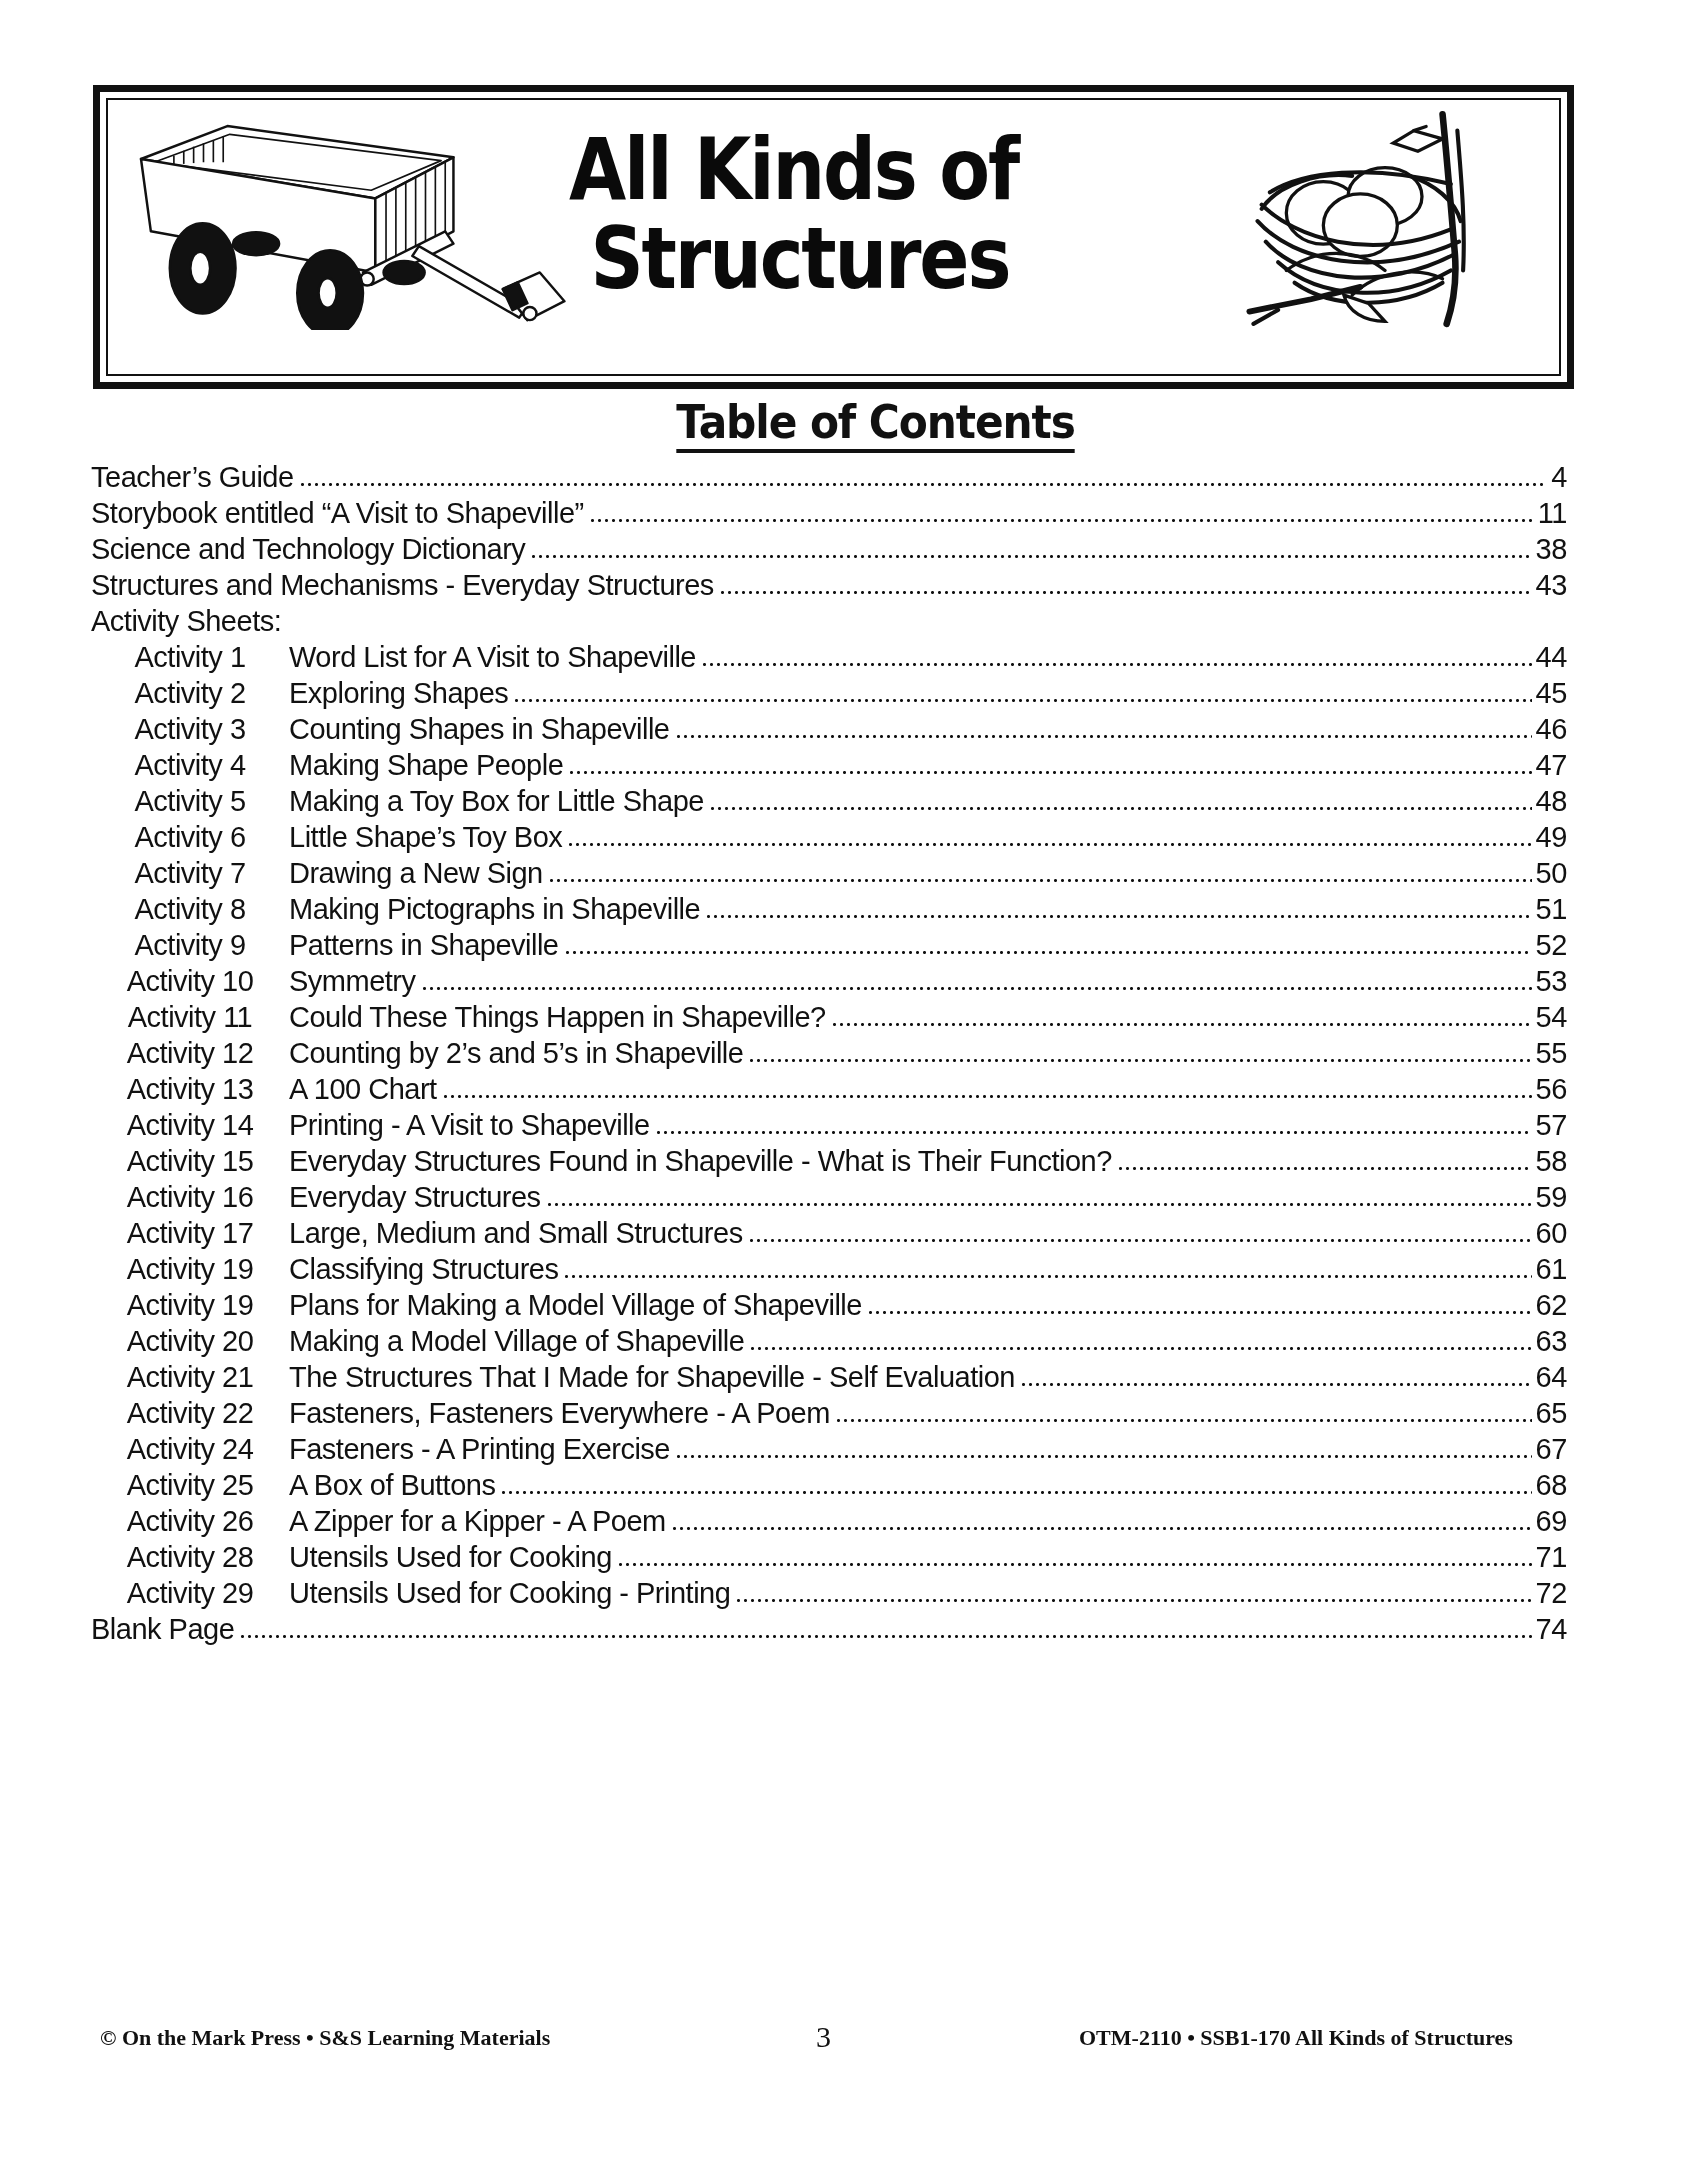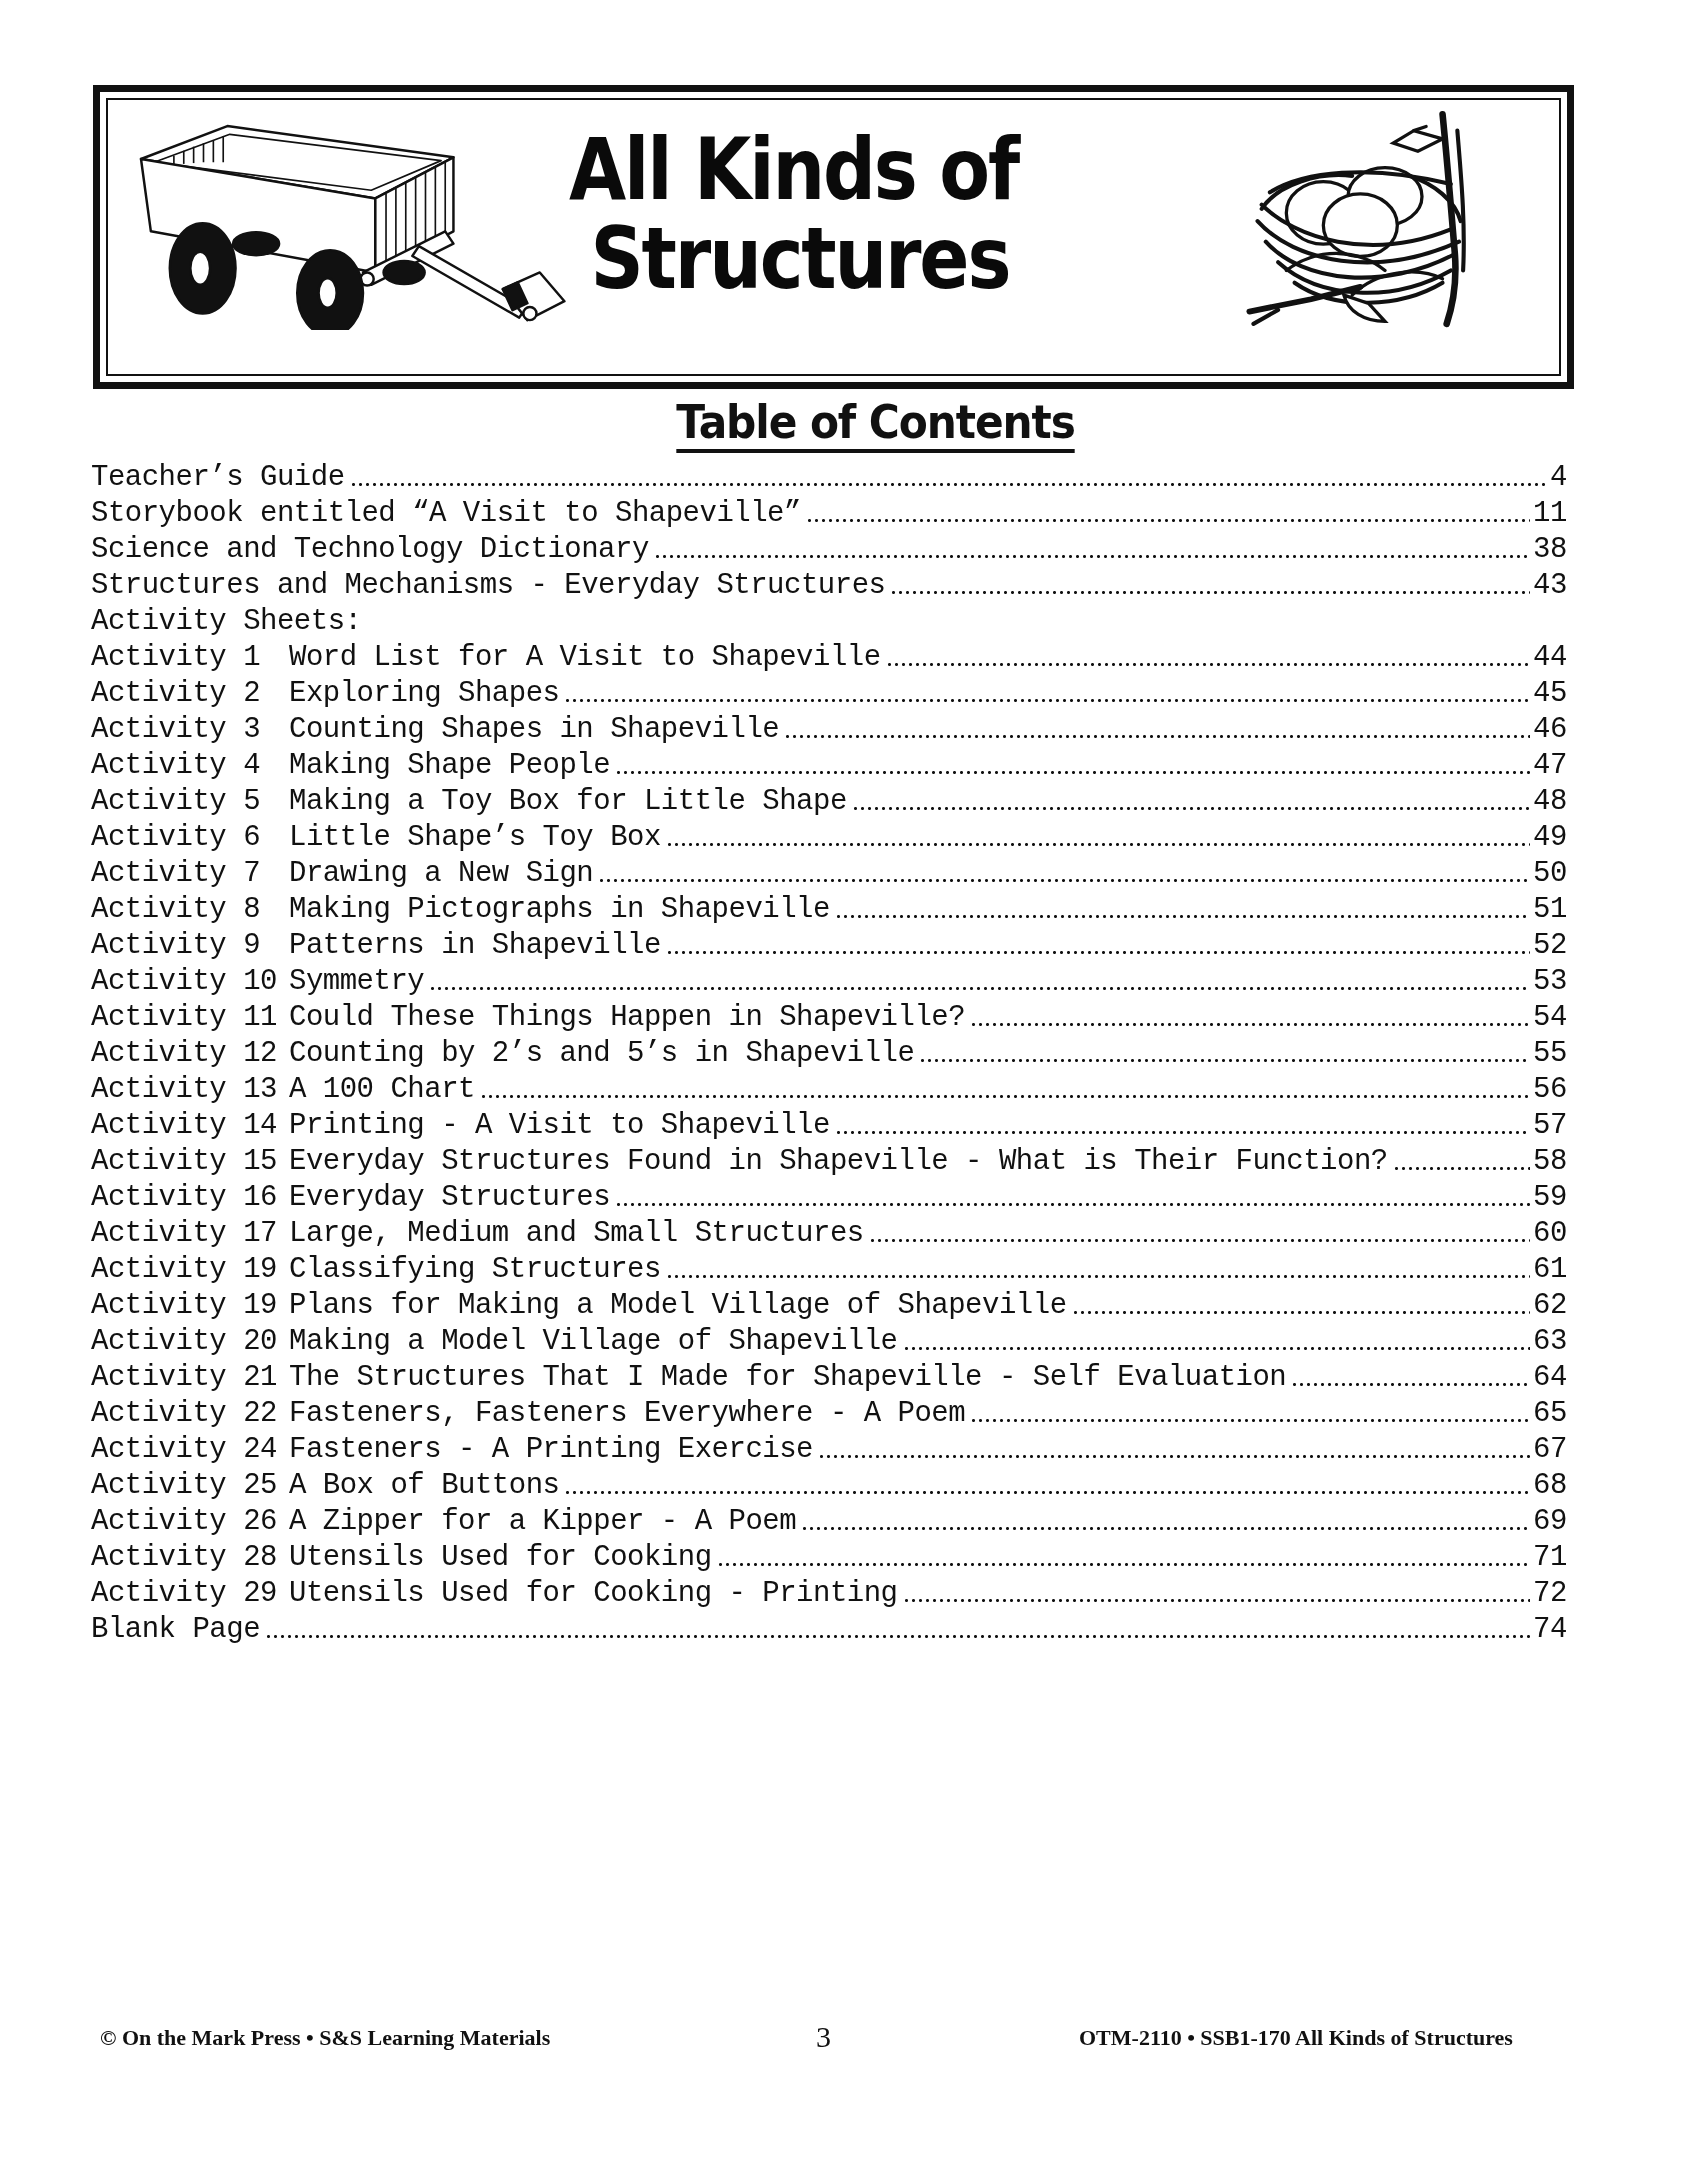--- a/index.html
+++ b/index.html
@@ -13,23 +13,23 @@
   .banner-title .l2 { padding-left: 25px; }
   .wagon { position: absolute; left: 16.5px; top: 8.2px; width: 478px; height: 222px; }
   .nest  { position: absolute; left: 1137px; top: 6.6px; width: 280px; height: 222px; }
 
   
   .toc-heading { position: absolute; left: 8px; width: 1687px; top: 397px; text-align: center; }
   .toc-heading span { display: inline-block; font-family: "DejaVu Sans", sans-serif; font-weight: bold; font-size: 46px; letter-spacing: -1.2px; border-bottom: 4.1px solid #111; line-height: 51px; padding-bottom: 0.8px; transform: scaleX(0.92); margin-left: 49px; }
 
   
   .toc { position: absolute; left: 91px; top: 458px; width: 1476px; }
-  .row { position: relative; height: 36px; display: flex; align-items: flex-end; font-family: Liberation Mono, monospace; font-size: 29px; line-height: 33px; white-space: nowrap; color: #111; }
+  .row { position: relative; height: 36px; display: flex; align-items: flex-end; font-family: Liberation Sans, sans-serif; font-size: 29px; line-height: 33px; white-space: nowrap; color: #111; }
   .row .label { flex: 0 0 auto; letter-spacing: -0.5px; }
-  .row.activity .label { width: 198px; }
+  .row.activity .label { width: 198px; text-align: center; }
   .row .title { flex: 0 0 auto; letter-spacing: -0.5px; }
   .row .leader { flex: 1 1 auto; margin: 0 3.3px 6.6px 5px; height: 5px; background-image: radial-gradient(circle, #111 1.3px, transparent 1.6px); background-size: 7px 5px; background-repeat: repeat-x; background-position: left center; }
   .row .page { flex: 0 0 auto; min-width: 16.5px; text-align: right; letter-spacing: -0.4px; }
 
   
   .footer { position: absolute; top: 2025px; left: 0; width: 1687px; font-family: "Liberation Serif", serif; font-weight: bold; font-size: 22px; color: #111; }
   .footer .left { position: absolute; left: 56px; margin-left: 44px; }
   .footer .center { position: absolute; left: 816px; font-weight: normal; font-size: 30px; top: -5px; }
   .footer .right { position: absolute; left: 1079px; }
 </style>

